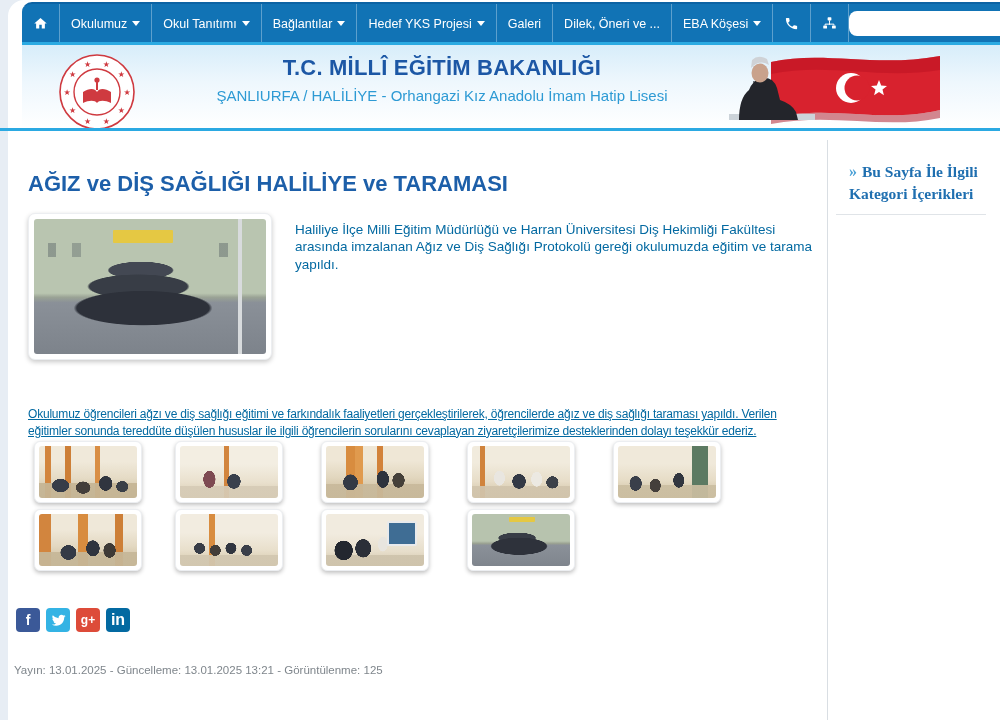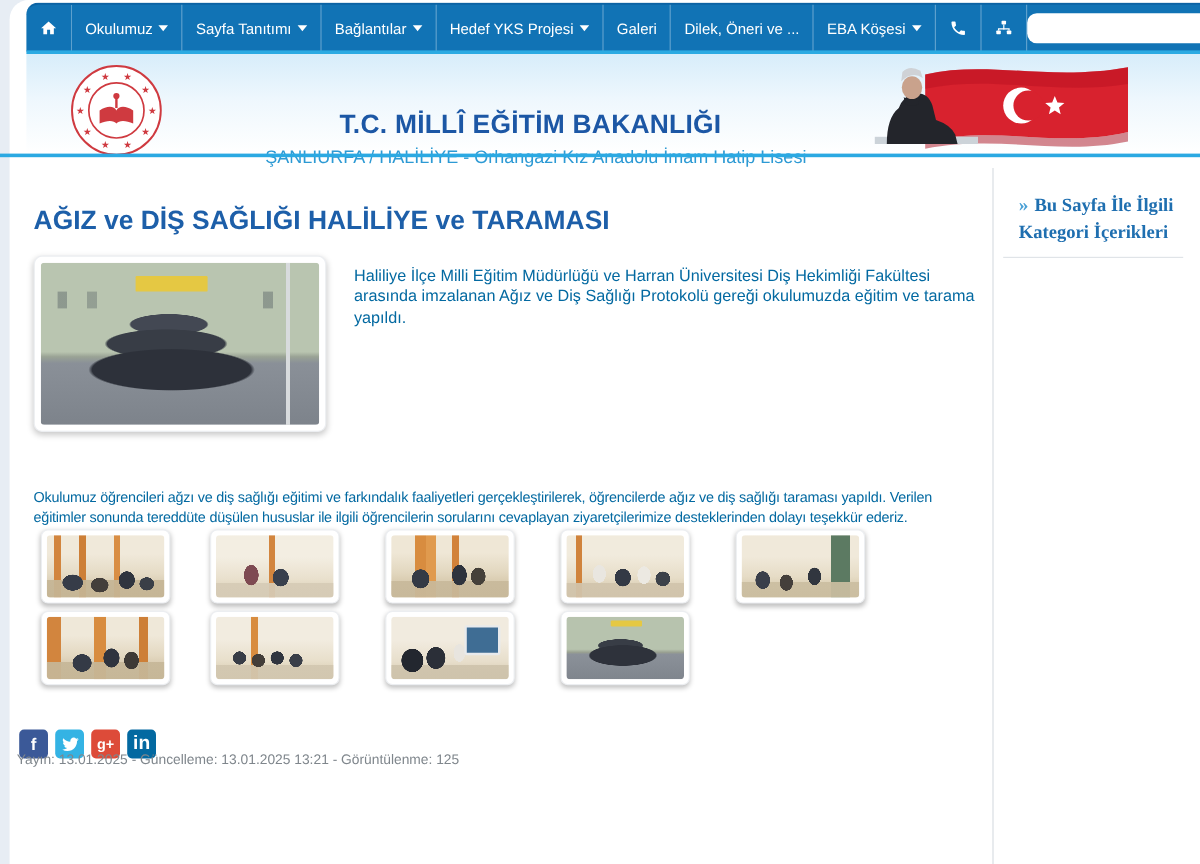--- a/index.html
+++ b/index.html
@@ -23,33 +23,33 @@
   .nav-spacer{flex:1;}
   .nav-search{width:152px;height:25px;align-self:center;border:none;border-radius:8px;
               background:#fff;margin-right:9px;outline:none;padding:0 8px;font-size:12px;}
   #nav-underline{position:absolute;left:22px;top:42px;width:978px;height:3px;background:#2baae2;z-index:5;}
 
   
   #header{position:absolute;left:22px;top:45px;width:978px;height:83px;
           background:linear-gradient(180deg,#d7edfa 0%,#eef7fd 45%,#ffffff 100%);z-index:3;}
   #logo{position:absolute;left:35px;top:7px;width:80px;height:80px;cursor:pointer;}
   #htitles{position:absolute;left:150px;top:10px;width:540px;text-align:center;}
-  #htitle{font-size:22px;font-weight:bold;color:#1c57a5;letter-spacing:.2px;margin-top:36px;}
-  #hsub{margin:6px auto 0;width:460px;font-size:15px;line-height:1.25;color:#2d9ad4;text-align:right;}
+  #htitle{font-size:22px;font-weight:bold;color:#1c57a5;letter-spacing:.2px;}
+  #hsub{margin:6px auto 0;width:460px;font-size:15px;line-height:1.25;color:#2d9ad4;}
   #ata{position:absolute;left:691px;top:3px;width:227px;height:82px;}
   #header-line{position:absolute;left:0;top:128px;width:1000px;height:3px;background:#2ba9e2;z-index:6;}
 
   
   #page-title{position:absolute;left:28px;top:156px;width:780px;font-size:22px;font-weight:bold;
               color:#1d5fa9;z-index:4;}
   .gray-text{color:#0369a1;}
   #intro{position:absolute;left:295px;top:207px;width:524px;font-size:13.5px;line-height:1.33;z-index:4;}
   #bodytext{position:absolute;left:28px;top:394px;width:792px;font-size:12px;letter-spacing:-.2px;
-            line-height:1.4;z-index:4;}
-  #meta{position:absolute;left:14px;top:628px;font-size:11.5px;color:#7f868c;z-index:4;}
+            line-height:1.4;z-index:4;text-decoration:underline;}
+  #meta{position:absolute;left:14px;top:664px;font-size:11.5px;color:#7f868c;z-index:4;}
 
   
   .frame{position:absolute;background:#fff;border:1px solid #eceef1;border-radius:7px;
          box-shadow:0 2px 5px rgba(0,0,0,.22);z-index:4;cursor:pointer;}
   #mainphoto{left:28px;top:213px;width:242px;height:145px;}
   .thumb{width:106px;height:60px;border-radius:6px;box-shadow:0 2px 4px rgba(0,0,0,.25);}
   .ph{position:absolute;inset:4px;border-radius:3px;background-repeat:no-repeat;overflow:hidden;}
   #mainphoto .ph{inset:5px;}
 
   
@@ -157,21 +157,21 @@
     <a class="nitem">
       <svg class="nicon" viewBox="0 0 24 24">
           <path d="M10 20v-6h4v6h5v-8h3L12 3 2 12h3v8z"></path>
         </svg>
     </a>
     <a class="nitem">
       <span>Okulumuz</span>
       <i class="caret"></i>
     </a>
     <a class="nitem">
-      <span>Sayfa Tanıtımı</span>
+      <span>Okul Tanıtımı</span>
       <i class="caret"></i>
     </a>
     <a class="nitem">
       <span>Bağlantılar</span>
       <i class="caret"></i>
     </a>
     <a class="nitem">
       <span>Hedef YKS Projesi</span>
       <i class="caret"></i>
     </a>

